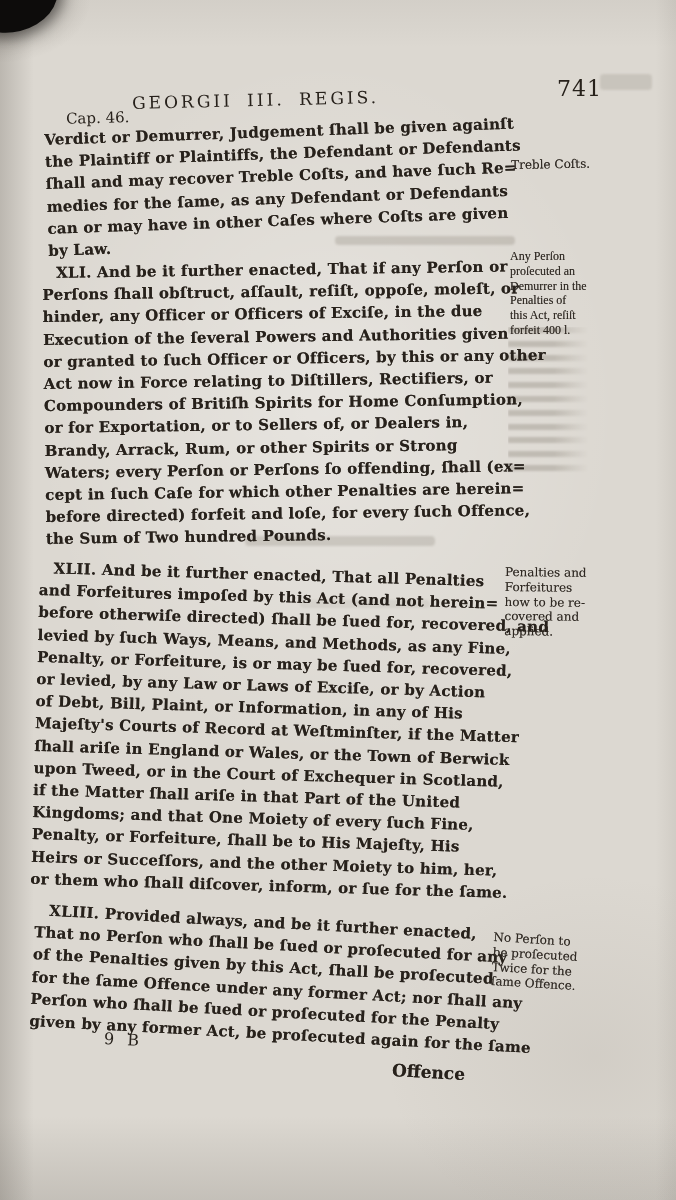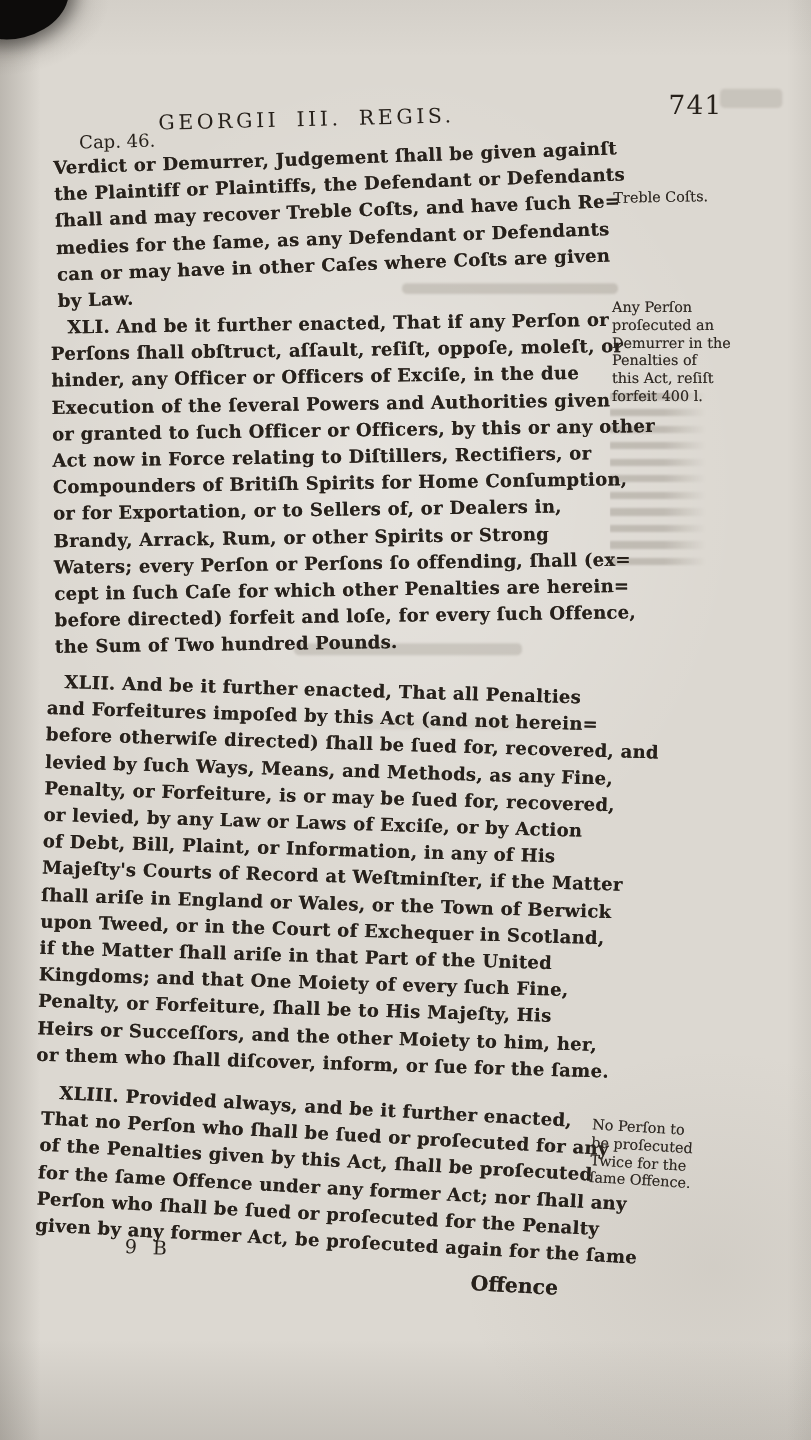--- a/index.html
+++ b/index.html
@@ -46,21 +46,21 @@
   #p1 { left:44px; top:129px;  transform:rotate(-2deg); }
   #p2 { left:42px; top:262px;  transform:rotate(-0.8deg); }
   #p3 { left:40px; top:557px;  transform:rotate(1.7deg); }
   #p4 { left:36px; top:899px;  transform:rotate(3.1deg); }
 
   
   .mnote { position:absolute; transform-origin:0 0; }
   .mn-line { font-size:12px; line-height:14.8px; white-space:nowrap; color:var(--margin-ink,#2e2822);
              text-shadow:0 0 0.4px rgba(40,34,28,0.5); }
   #mn1 { left:511px; top:158px; transform:rotate(-1deg); }
-  #mn2 { left:510px; top:249px; }
+  #mn2 { left:510px; top:249px;font-family:Liberation Serif, serif; }
   #mn3 { left:505px; top:565px; transform:rotate(0.6deg); }
   #mn4 { left:494px; top:930px; transform:rotate(3.4deg); }
 
   
   .sigmark   { position:absolute; left:104px; top:1030px; font-size:16px; letter-spacing:4px;
                color:var(--ink,#27211b); transform:rotate(2.6deg); }
   .catchword { position:absolute; left:392px; top:1062px; font-size:17px; font-weight:700;
                color:var(--ink,#27211b); transform:rotate(3.2deg);
                text-shadow:0 0 0.5px rgba(30,24,18,0.65); }
 
@@ -156,20 +156,27 @@
 
   <aside id="mn2" class="mnote">
       <div class="mn-line">Any Perſon</div>
       <div class="mn-line">proſecuted an</div>
       <div class="mn-line">Demurrer in the</div>
       <div class="mn-line">Penalties of</div>
       <div class="mn-line">this Act, reſiſt</div>
       <div class="mn-line">forfeit 400 l.</div>
     </aside>
 
+  <aside id="mn3" class="mnote">
+      <div class="mn-line">Penalties and</div>
+      <div class="mn-line">Forfeitures</div>
+      <div class="mn-line">how to be re-</div>
+      <div class="mn-line">covered and</div>
+      <div class="mn-line">applied.</div>
+    </aside>
 
   <aside id="mn4" class="mnote">
       <div class="mn-line">No Perſon to</div>
       <div class="mn-line">be proſecuted</div>
       <div class="mn-line">Twice for the</div>
       <div class="mn-line">ſame Offence.</div>
     </aside>
 
   <div class="sigmark">9 B</div>
   <div class="catchword">Offence</div>

